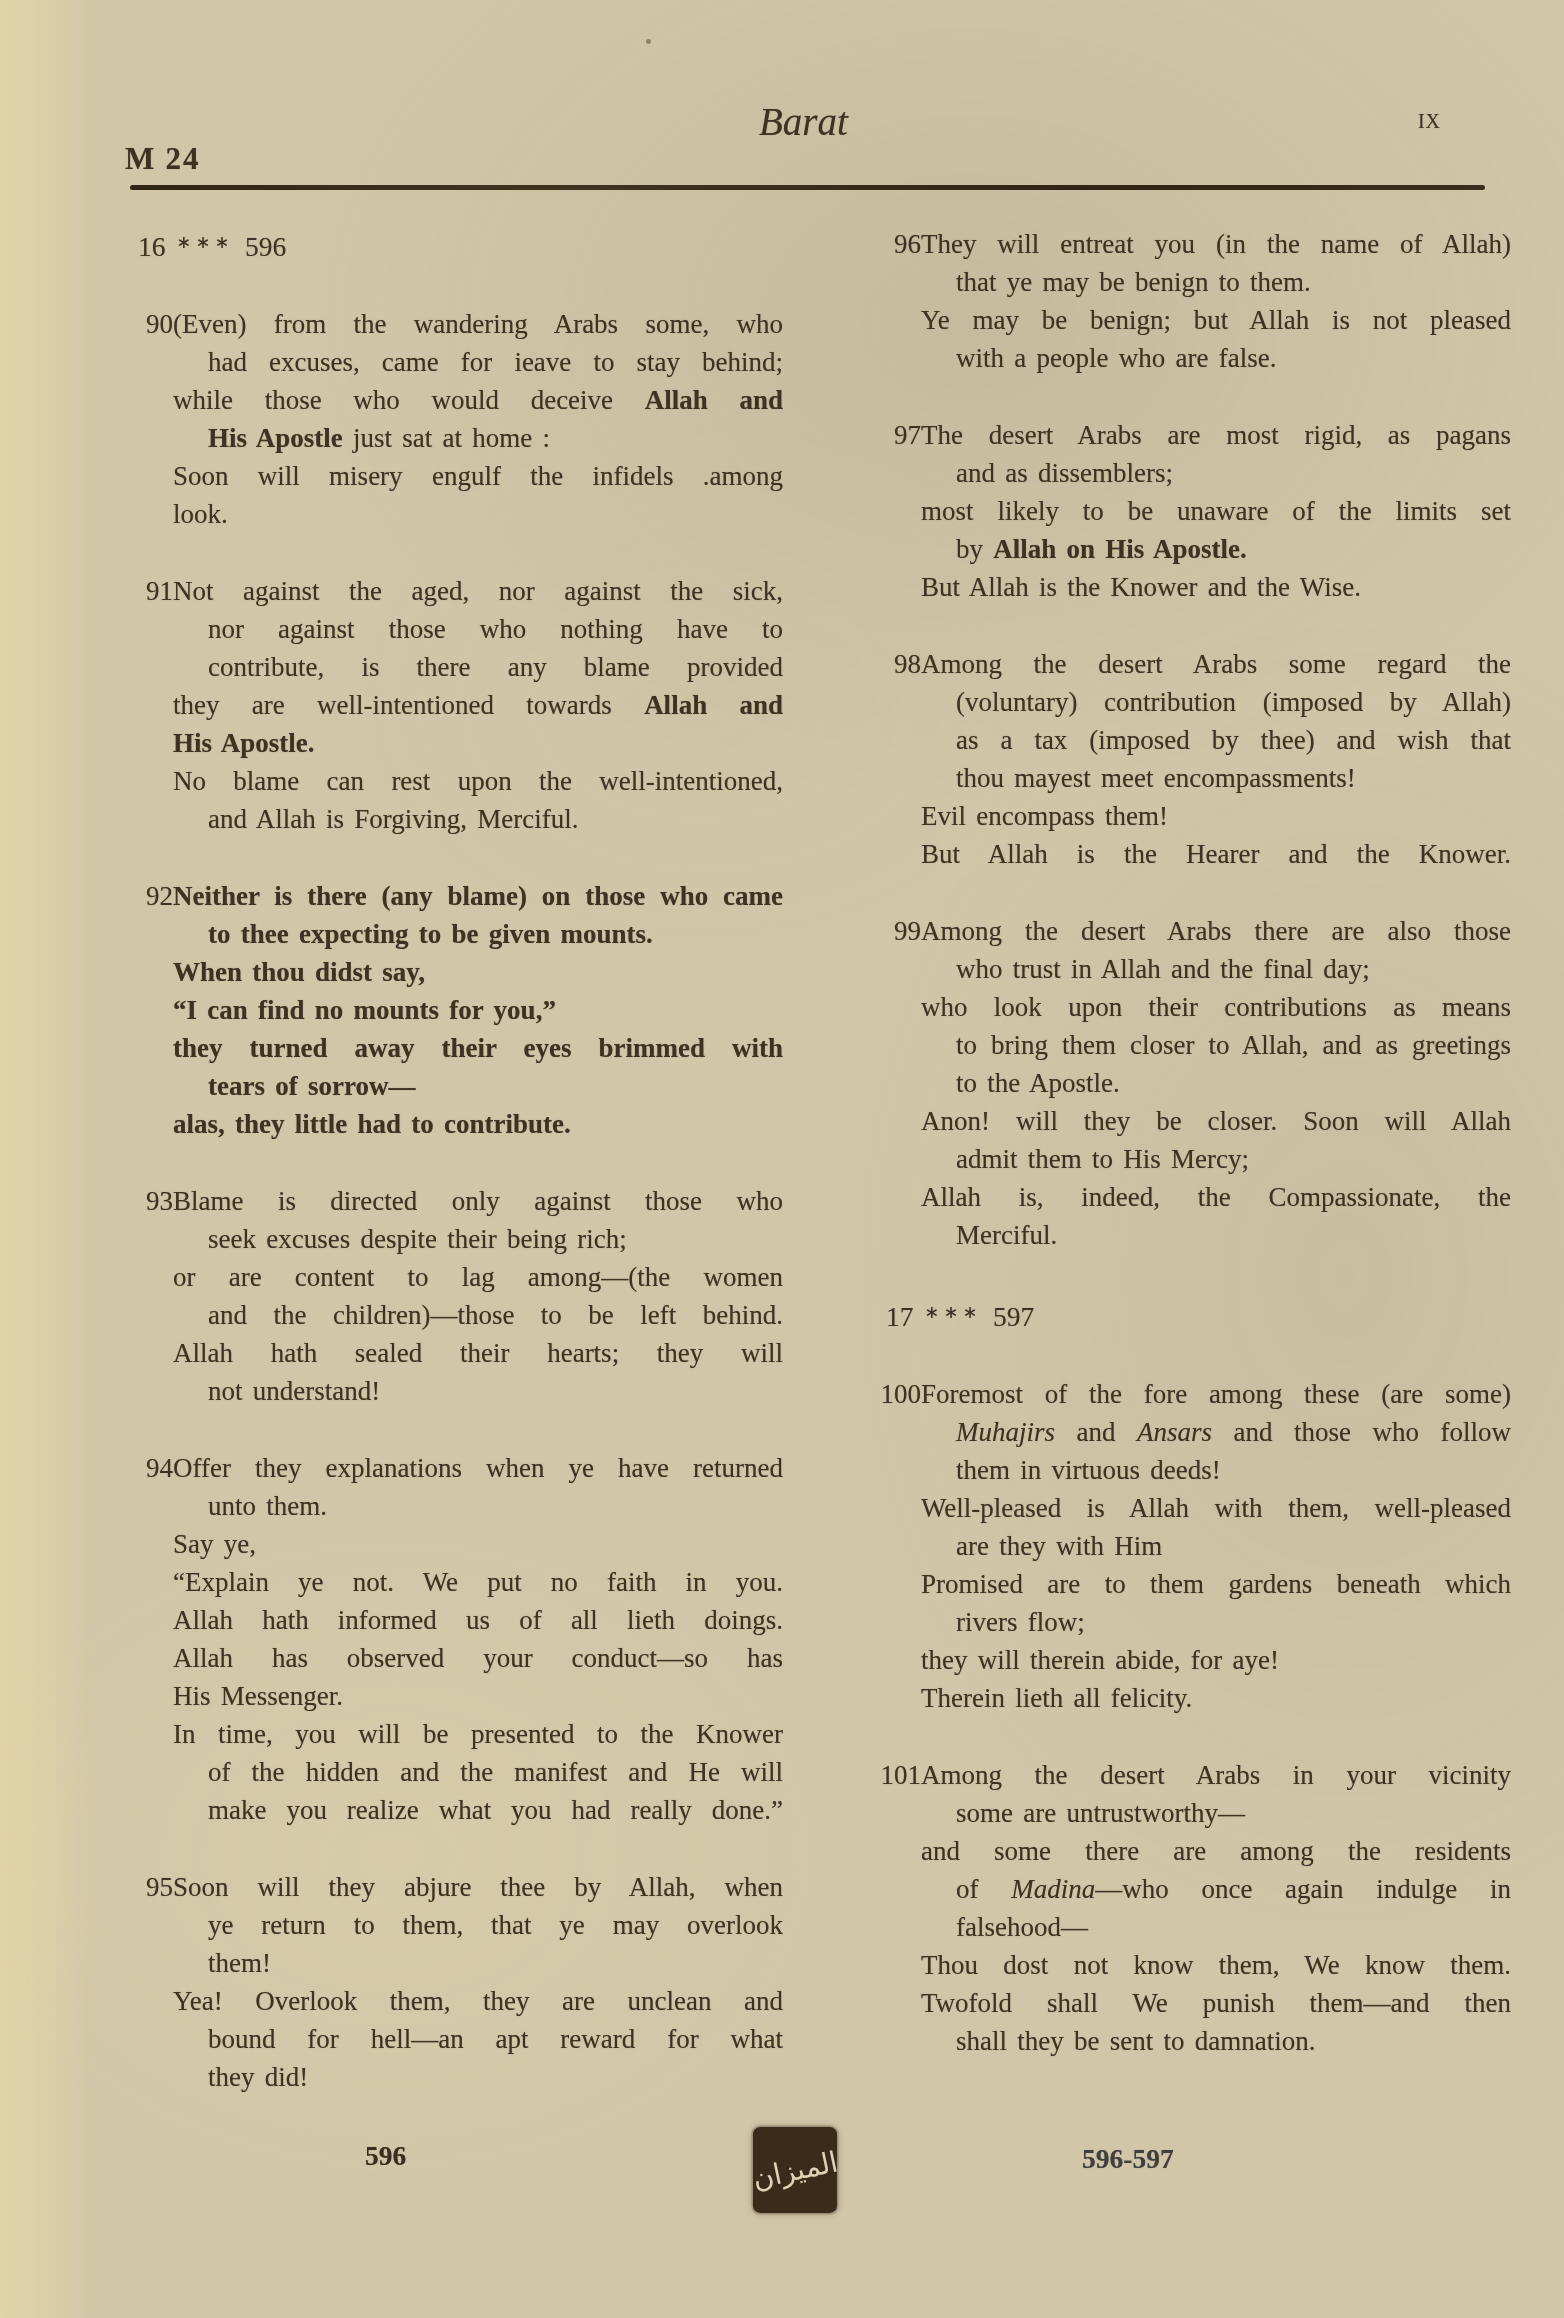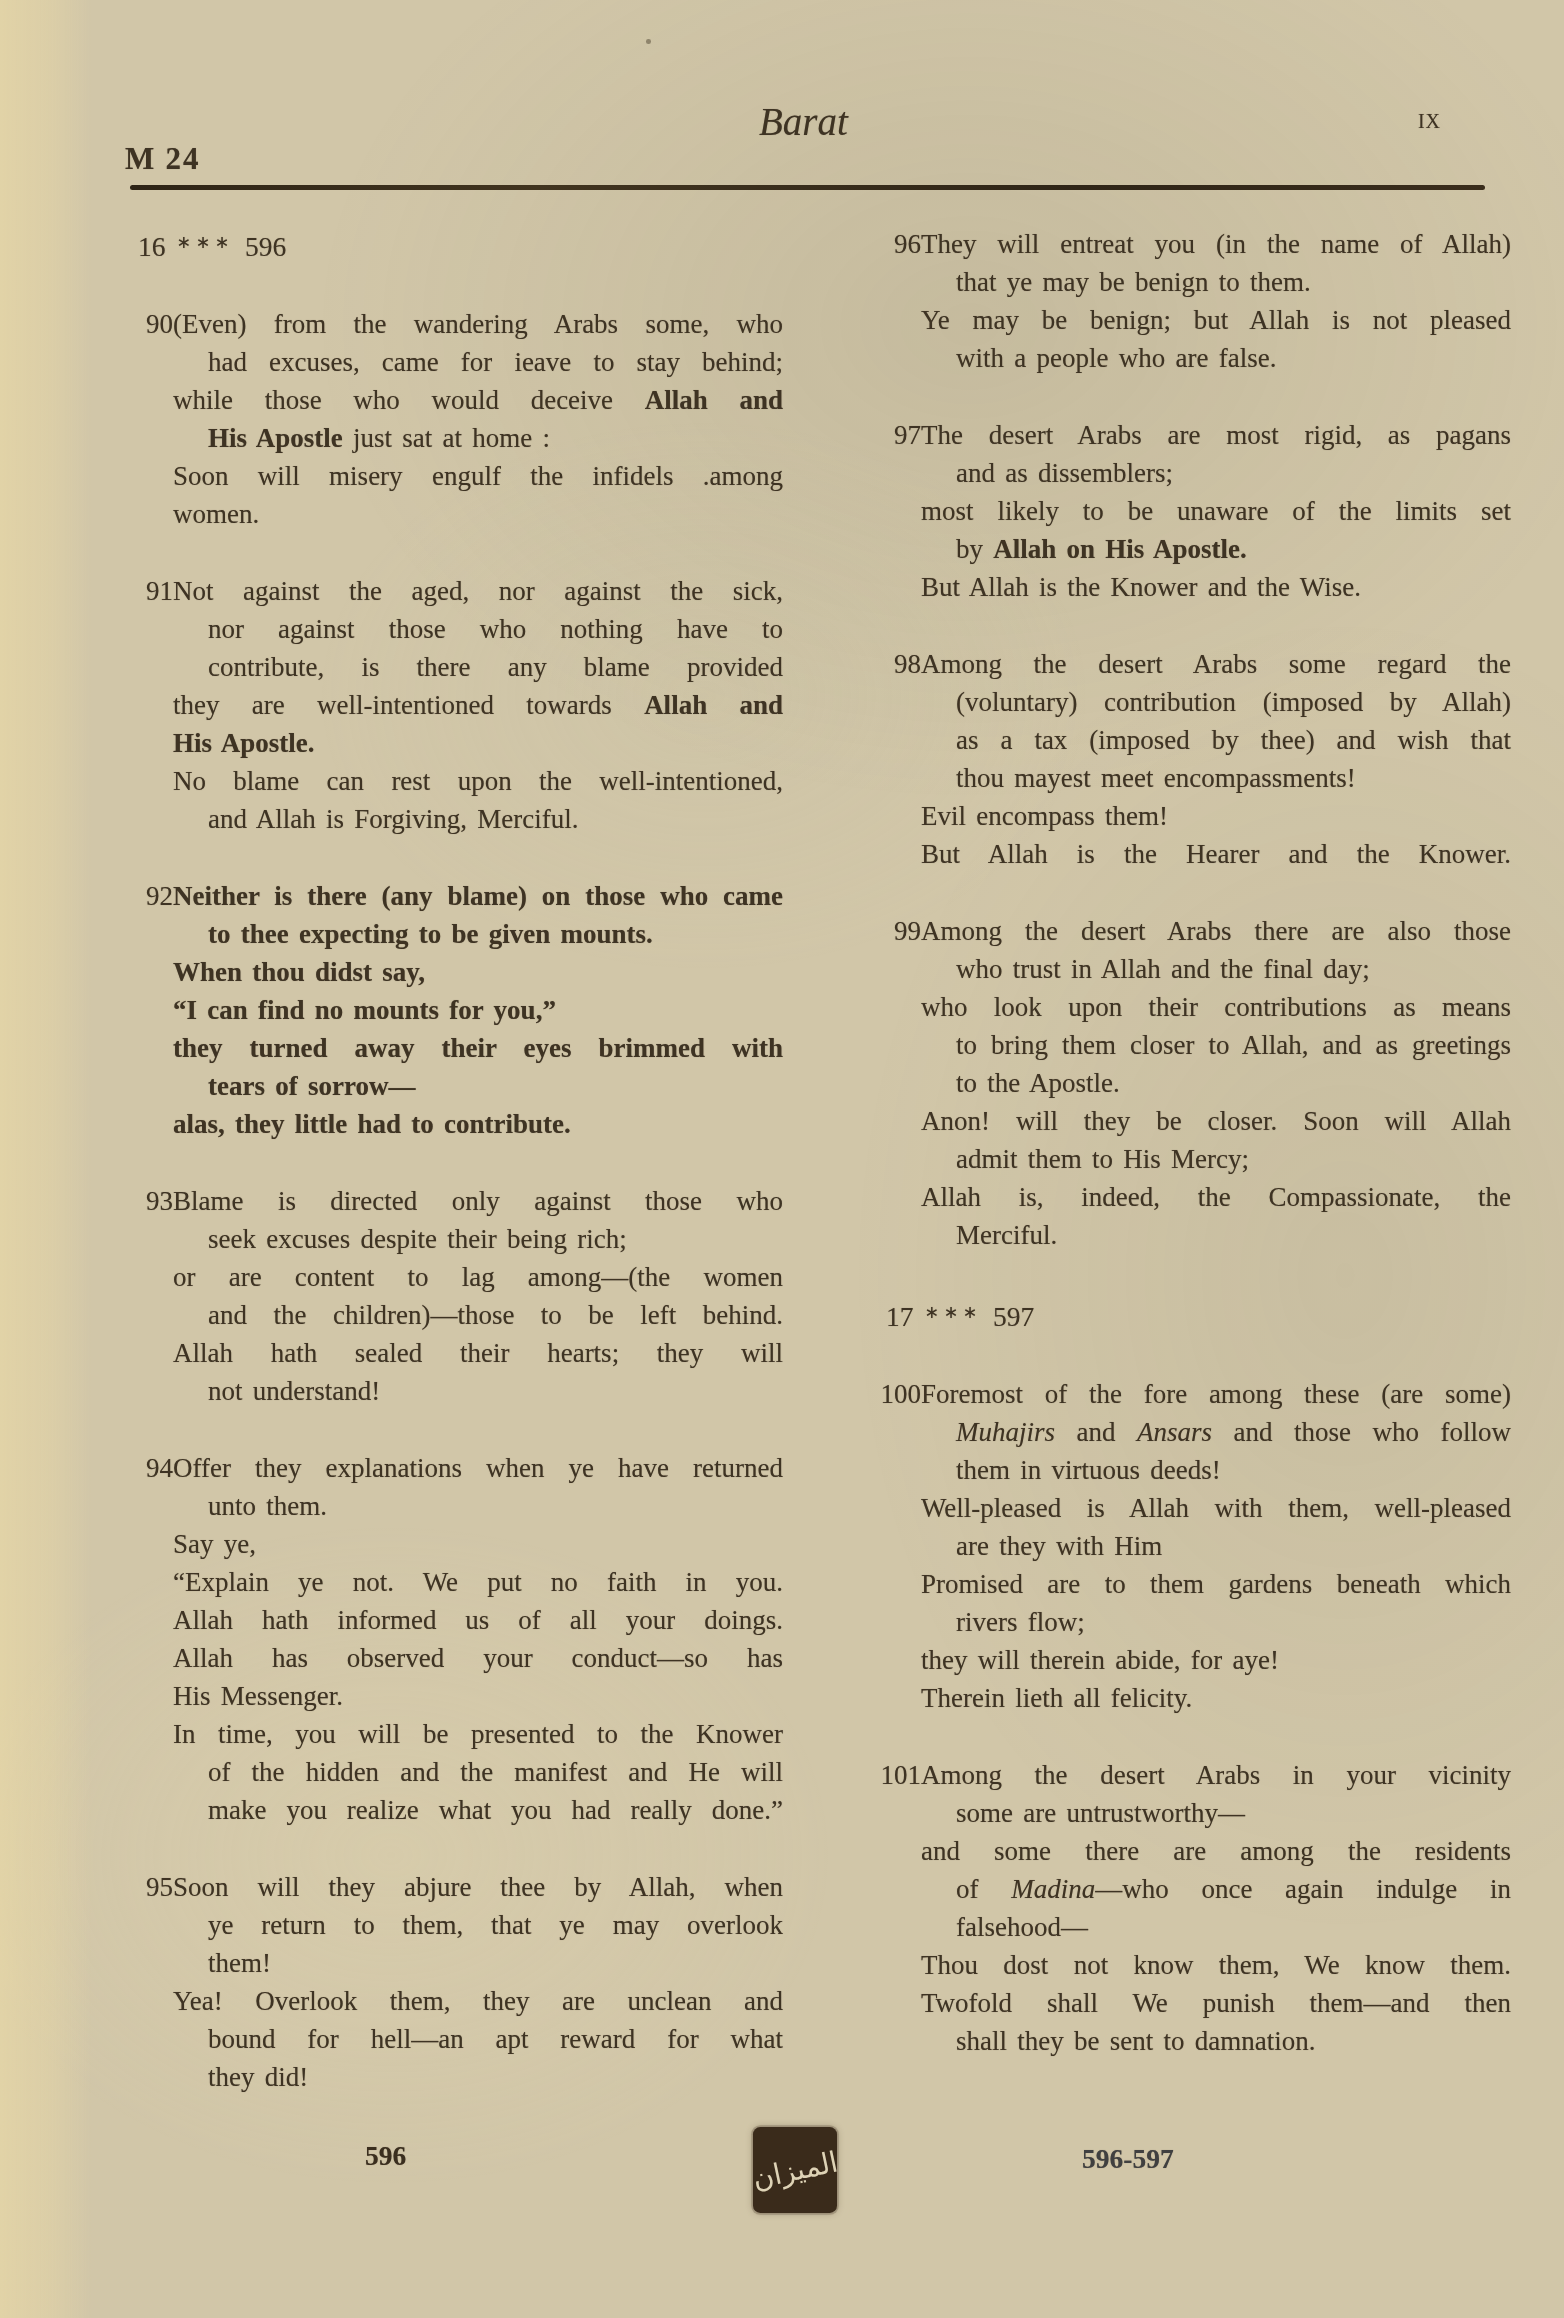--- a/index.html
+++ b/index.html
@@ -61,21 +61,21 @@
 
   <div class="col col-left">
       <div class="section"><span>16</span><span class="stars">∗∗∗</span><span>596</span></div>
       <div class="verse">
         <span class="vnum">90</span>
         <div class="ln i1 j">(Even) from the wandering Arabs some, who</div>
         <div class="ln i2 j">had excuses, came for ieave to stay behind;</div>
         <div class="ln i1 j">while those who would deceive <b>Allah and</b></div>
         <div class="ln i2"><b>His Apostle</b> just sat at home :</div>
         <div class="ln i1 j">Soon will misery engulf the infidels .among</div>
-        <div class="ln i1">women.</div>
+        <div class="ln i1">look.</div>
       </div>
       <div class="verse">
         <span class="vnum">91</span>
         <div class="ln i1 j">Not against the aged, nor against the sick,</div>
         <div class="ln i2 j">nor against those who nothing have to</div>
         <div class="ln i2 j">contribute, is there any blame provided</div>
         <div class="ln i1 j">they are well-intentioned towards <b>Allah and</b></div>
         <div class="ln i1"><b>His Apostle.</b></div>
         <div class="ln i1 j">No blame can rest upon the well-intentioned,</div>
         <div class="ln i2">and Allah is Forgiving, Merciful.</div>
@@ -98,21 +98,21 @@
         <div class="ln i2 j">and the children)—those to be left behind.</div>
         <div class="ln i1 j">Allah hath sealed their hearts; they will</div>
         <div class="ln i2">not understand!</div>
       </div>
       <div class="verse">
         <span class="vnum">94</span>
         <div class="ln i1 j">Offer they explanations when ye have returned</div>
         <div class="ln i2">unto them.</div>
         <div class="ln i1">Say ye,</div>
         <div class="ln i1 j">“Explain ye not. We put no faith in you.</div>
-        <div class="ln i1 j">Allah hath informed us of all your doings.</div>
+        <div class="ln i1 j">Allah hath informed us of all lieth doings.</div>
         <div class="ln i1 j">Allah has observed your conduct—so has</div>
         <div class="ln i1">His Messenger.</div>
         <div class="ln i1 j">In time, you will be presented to the Knower</div>
         <div class="ln i2 j">of the hidden and the manifest and He will</div>
         <div class="ln i2 j">make you realize what you had really done.”</div>
       </div>
       <div class="verse">
         <span class="vnum">95</span>
         <div class="ln i1 j">Soon will they abjure thee by Allah, when</div>
         <div class="ln i2 j">ye return to them, that ye may overlook</div>

